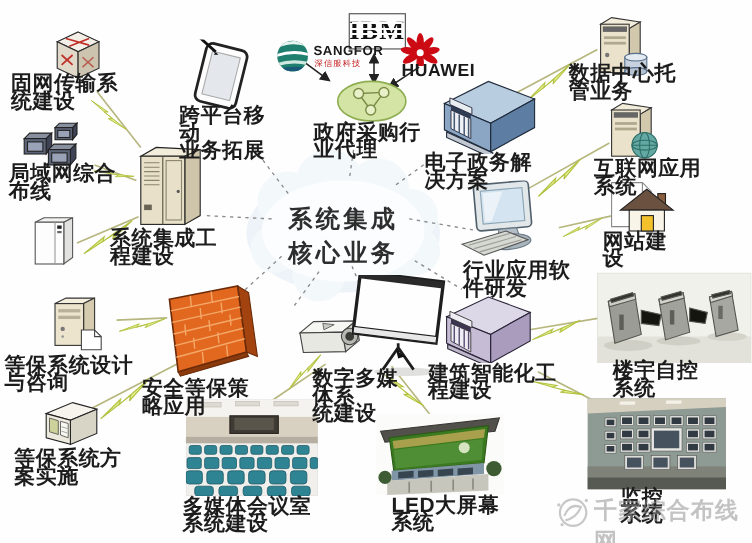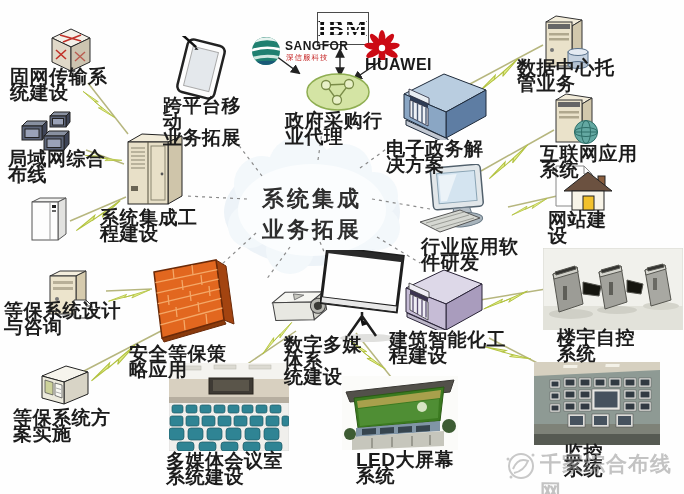--- a/index.html
+++ b/index.html
@@ -505,41 +505,41 @@
       <rect x="4" y="2" width="76" height="6" fill="#2a2a2a"></rect>
       <rect x="4" y="52" width="76" height="6" fill="#e8e8e8" stroke="#1e1e1e"></rect>
     </g>
     <path d="M42,62 L42,70 M42,66 L28,86 M42,66 L56,86" stroke="#1e1e1e" stroke-width="2.5" fill="none"></path>
     <polygon points="40,68 48,74 42,76" fill="#111"></polygon>
   </svg>
 
   <div class="lbl" style="left:10px;top:69px;width:116px">固网传输系统建设</div>
   <div class="lbl" style="left:8px;top:151px;width:98px">局域网综合布线</div>
   <div class="lbl" style="left:100px;top:210px;width:112px">系统集成工程建设</div>
-  <div class="lbl" style="left:4px;top:303px;width:128px">等保系统设计与咨询</div>
+  <div class="lbl" style="left:4px;top:325px;width:128px">等保系统设计与咨询</div>
   <div class="lbl" style="left:13px;top:410px;width:108px">等保系统方案实施</div>
   <div class="lbl" style="left:129px;top:346px;width:110px">安全等保策略应用</div>
   <div class="lbl" style="left:163px;top:98px;width:90px">跨平台移动
 业务拓展</div>
   <div class="lbl" style="left:285px;top:113px;width:110px">政府采购行业代理</div>
   <div class="lbl" style="left:386px;top:141px;width:112px">电子政务解决方案</div>
   <div class="lbl" style="left:517px;top:60px;width:112px">数据中心托管业务</div>
   <div class="lbl" style="left:540px;top:146px;width:98px">互联网应用系统</div>
   <div class="lbl" style="left:548px;top:212px;width:60px">网站建设</div>
   <div class="lbl" style="left:421px;top:239px;width:112px">行业应用软件研发</div>
   <div class="lbl" style="left:557px;top:330px;width:86px">楼宇自控系统</div>
   <div class="lbl" style="left:564px;top:445px;width:58px">监控系统</div>
   <div class="lbl" style="left:389px;top:332px;width:128px">建筑智能化工程建设</div>
   <div class="lbl" style="left:356px;top:452px;width:102px">LED大屏幕系统</div>
   <div class="lbl" style="left:166px;top:453px;width:136px">多媒体会议室系统建设</div>
   <div class="lbl" style="left:284px;top:337px;width:88px">数字多媒体系
 统建设</div>
 
   <div class="cloud-text">系统集成
-业务拓展</div>
+核心业务</div>
 
   <svg class="ic" style="left:504px;top:450px;z-index:4" width="34" height="32" viewBox="0 0 34 32">
     <circle cx="17" cy="16" r="12" fill="none" stroke="#c8c8c8" stroke-width="2"></circle>
     <path d="M9,19 Q14,7 24,11 Q20,21 10,23" fill="none" stroke="#c8c8c8" stroke-width="2"></path>
     <circle cx="4" cy="9" r="1.5" fill="#c8c8c8"></circle>
     <circle cx="7" cy="27" r="1.5" fill="#c8c8c8"></circle>
     <circle cx="29" cy="5" r="1.5" fill="#c8c8c8"></circle>
   </svg>
   <div class="wm-text">千家综合布线网</div>
 

